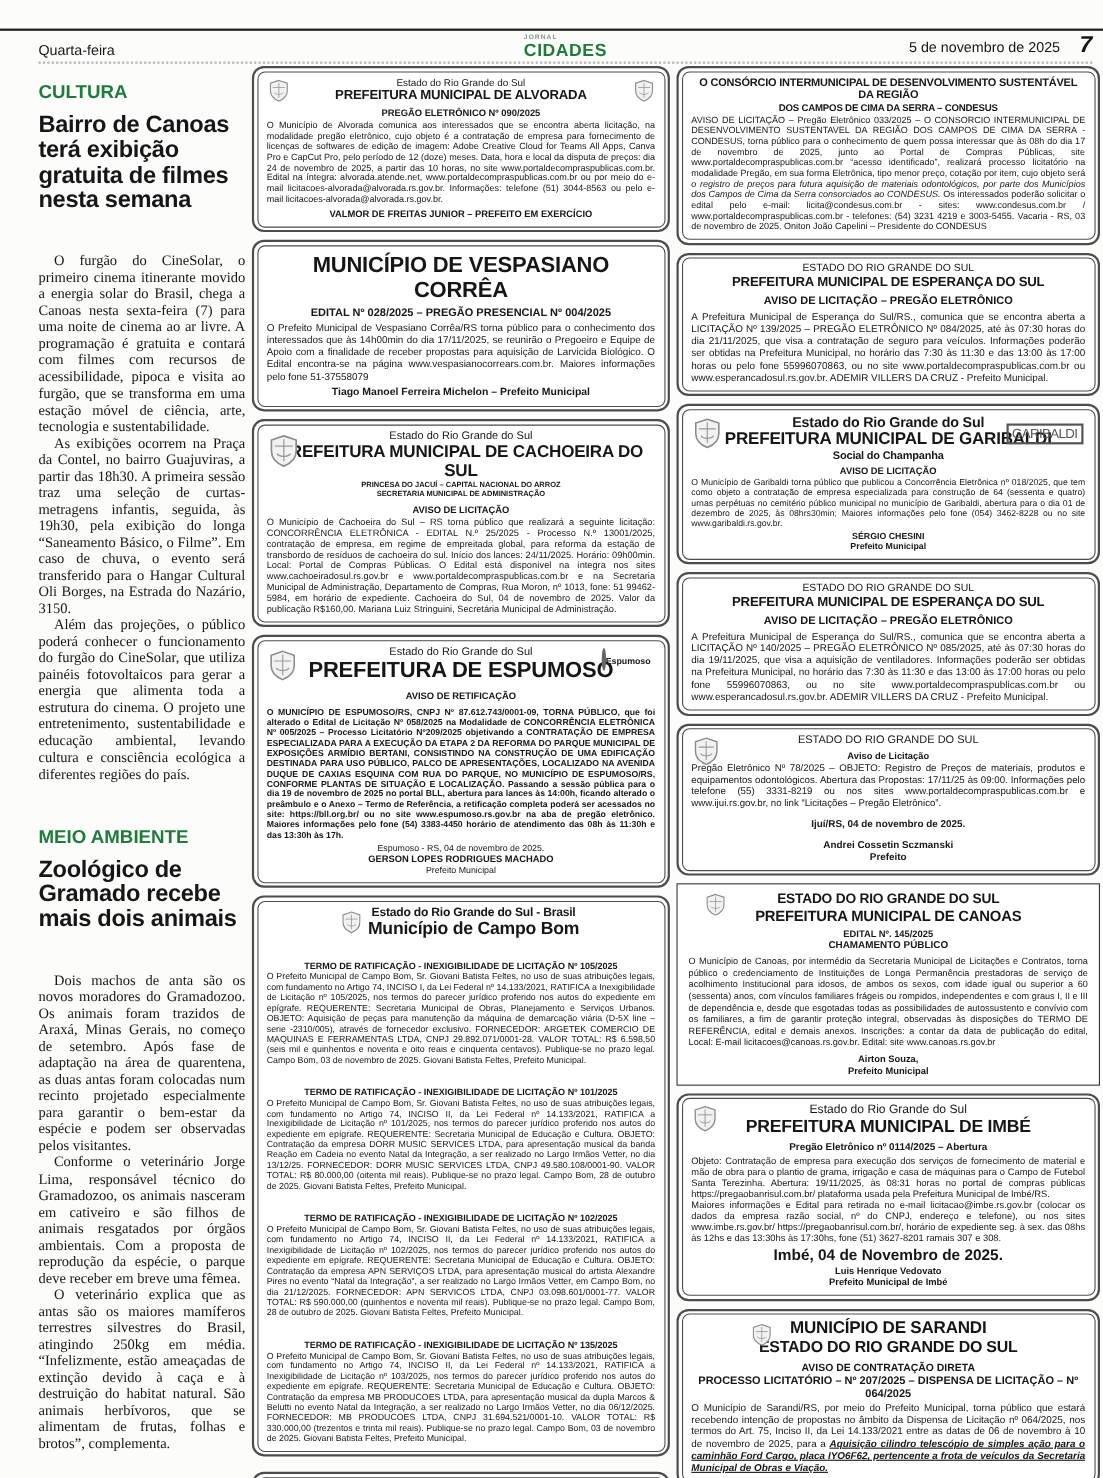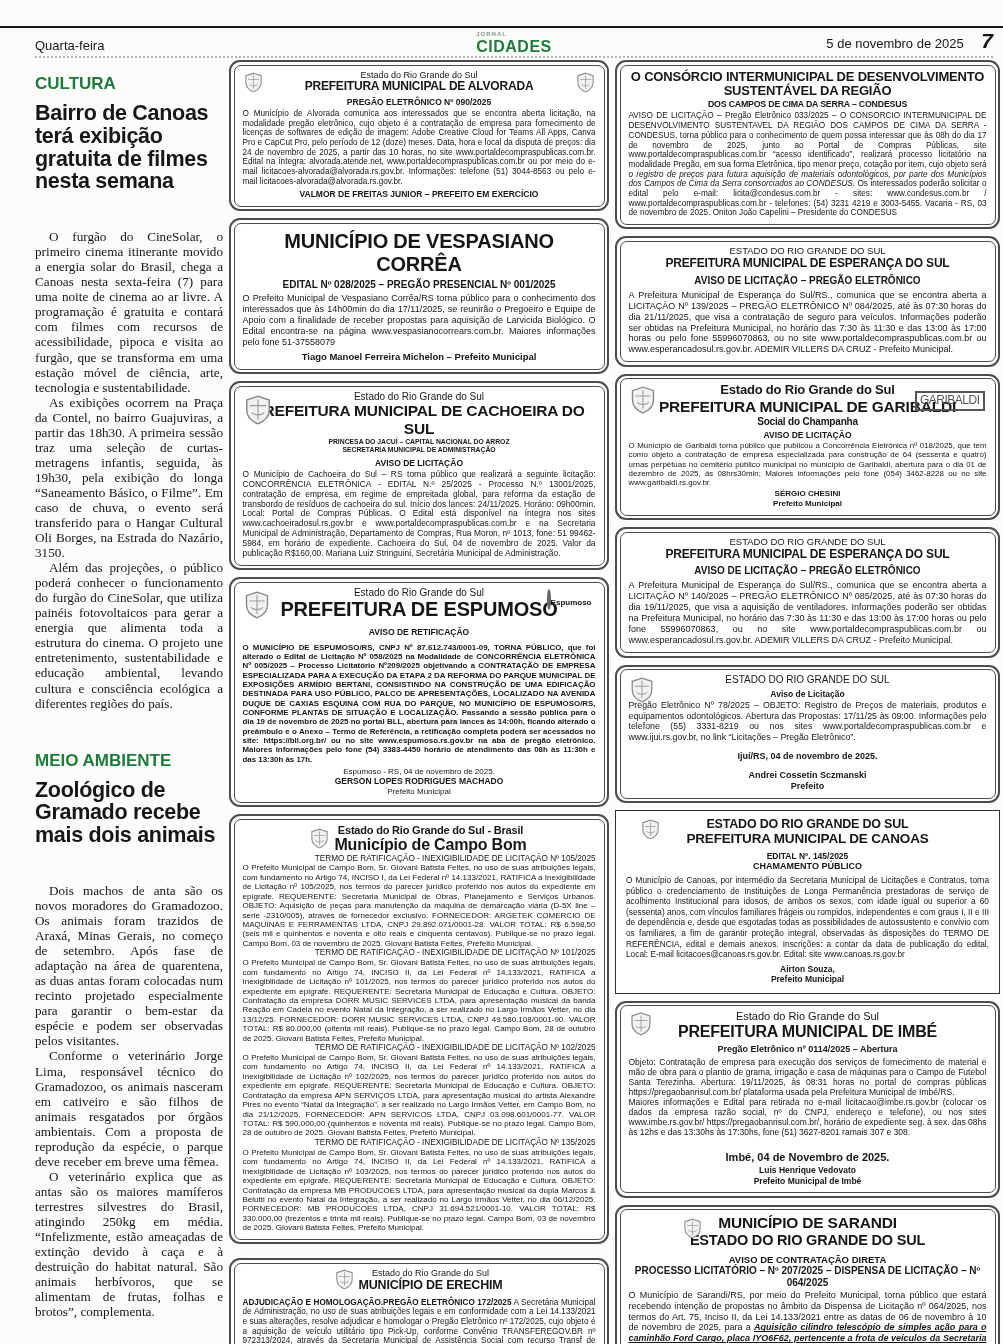--- a/index.html
+++ b/index.html
@@ -43,21 +43,21 @@
   .inlinehead .crest{position:static;}
   .t-sm{font-size:12px;} .t-md{font-size:15.5px;} .t-lg{font-size:20px;} .t-x{font-size:19px;}
   .caps-sub{font-size:6.8px;font-weight:bold;line-height:1.25;}
   .esp-logo{position:absolute;right:4px;top:4px;text-align:center;}
   .esp-circle{width:15px;height:15px;border:2px solid #666;border-radius:50%;margin:0 auto 1px;}
   .esp-name{font-size:8px;font-weight:bold;}
   .gar-logo{position:absolute;right:2px;top:8px;display:flex;align-items:center;gap:2px;}
   .gar-text{font-size:12px;font-weight:400;color:#555;border:2px solid #555;padding:1px 3px;letter-spacing:-.5px;}
   .bold{font-weight:bold;} .ital{font-style:italic;}
   .emph{font-weight:bold;font-style:italic;text-decoration:underline;}
-  .cb-h{font-weight:normal;text-align:right;font-size:8.2px;margin-top:0;line-height:1.2;}
+  .cb-h{font-weight:bold;text-align:center;font-size:8.2px;margin-top:20px;line-height:1.2;}
   .er-p{margin:0 0 8px;}
   .body9{font-size:9px;line-height:1.22;}
   .body88{font-size:8.8px;line-height:1.22;}
   .espu .n-body{font-weight:bold;font-size:7.9px;}
   .srd .n-body{font-size:9px;line-height:1.2;}
 </style>
 </head>
 <body>
 
 <div class="sheet">
@@ -115,21 +115,21 @@
           <p class="n-body">O Município de Alvorada comunica aos interessados que se encontra aberta licitação, na modalidade pregão eletrônico, cujo objeto é a contratação de empresa para fornecimento de licenças de softwares de edição de imagem: Adobe Creative Cloud for Teams All Apps, Canva Pro e CapCut Pro, pelo período de 12 (doze) meses. Data, hora e local da disputa de preços: dia 24 de novembro de 2025, a partir das 10 horas, no site www.portaldecompraspublicas.com.br. Edital na íntegra: alvorada.atende.net, www.portaldecompraspublicas.com.br ou por meio do e-mail licitacoes-alvorada@alvorada.rs.gov.br. Informações: telefone (51) 3044-8563 ou pelo e-mail licitacoes-alvorada@alvorada.rs.gov.br.</p>
           <div class="n-sig">VALMOR DE FREITAS JUNIOR – PREFEITO EM EXERCÍCIO</div>
         </div>
       </div>
 
       <div class="nt">
         <div class="nt-in">
           <div class="n-head" style="margin-top:2px;">
             <div class="n-title t-lg">MUNICÍPIO DE VESPASIANO CORRÊA</div>
           </div>
-          <div class="n-sub" style="font-size:10px;">EDITAL Nº 028/2025 – PREGÃO PRESENCIAL Nº 001/2025</div>
+          <div class="n-sub" style="font-size:10px;">EDITAL Nº 028/2025 – PREGÃO PRESENCIAL Nº 004/2025</div>
           <p class="n-body body9">O Prefeito Municipal de Vespasiano Corrêa/RS torna público para o conhecimento dos interessados que às 14h00min do dia 17/11/2025, se reunirão o Pregoeiro e Equipe de Apoio com a finalidade de receber propostas para aquisição de Larvicida Biológico. O Edital encontra-se na página www.vespasianocorrears.com.br. Maiores informações pelo fone 51-37558079</p>
           <div class="n-sig" style="font-size:9.5px;">Tiago Manoel Ferreira Michelon – Prefeito Municipal</div>
         </div>
       </div>
 
       <div class="nt">
         <div class="nt-in">
           <div class="n-head">
             <span class="crest crest-l" style="top:4px;">
                 <svg class="crest-svg" style="width:26px;height:30px;" viewBox="0 0 20 24">
@@ -214,21 +214,21 @@
 
         </div>
       </div>
     </div>
 
     <div class="col-right">
 
       <div class="nt">
         <div class="nt-in">
           <div class="n-head">
-            <div class="n-title" style="font-size:13px;">O CONSÓRCIO INTERMUNICIPAL DE DESENVOLVIMENTO SUSTENTÁVEL DA REGIÃO</div>
+            <div class="n-title" style="font-size:10px;">O CONSÓRCIO INTERMUNICIPAL DE DESENVOLVIMENTO SUSTENTÁVEL DA REGIÃO</div>
             <div class="n-title" style="font-size:8.8px;">DOS CAMPOS DE CIMA DA SERRA – CONDESUS</div>
           </div>
           <p class="n-body" style="margin-top:2px;"><span>AVISO DE LICITAÇÃO – Pregão Eletrônico 033/2025 – O CONSORCIO INTERMUNICIPAL DE DESENVOLVIMENTO SUSTENTAVEL DA REGIÃO DOS CAMPOS DE CIMA DA SERRA - CONDESUS, torna público para o conhecimento de quem possa interessar que às 08h do dia 17 de novembro de 2025, junto ao Portal de Compras Públicas, site www.portaldecompraspublicas.com.br “acesso identificado”, realizará processo licitatório na modalidade Pregão, em sua forma Eletrônica, tipo menor preço, cotação por item, cujo objeto será </span><span class="ital">o registro de preços para futura aquisição de materiais odontológicos, por parte dos Municípios dos Campos de Cima da Serra consorciados ao CONDESUS.</span><span> Os interessados poderão solicitar o edital pelo e-mail: licita@condesus.com.br - sites: www.condesus.com.br / www.portaldecompraspublicas.com.br - telefones: (54) 3231 4219 e 3003-5455. Vacaria - RS, 03 de novembro de 2025. Oniton João Capelini – Presidente do CONDESUS</span></p>
         </div>
       </div>
 
       <div class="nt">
         <div class="nt-in">
           <div class="n-head">
             <div class="n-state" style="font-size:9.5px;">ESTADO DO RIO GRANDE DO SUL</div>
@@ -320,21 +320,21 @@
                   <path d="M10 1L19 4v8c0 6-4 9-9 11-5-2-9-5-9-11V4z" fill="#f2f2f2" stroke="#8a8a8a" stroke-width="1.2"></path>
                   <path d="M3.5 8.5h13M10 3.5v16M5 14c2 2.5 8 2.5 10 0" stroke="#9a9a9a" stroke-width=".9" fill="none"></path>
                 </svg>
               </span>
             <div class="n-state" style="font-size:11px;">Estado do Rio Grande do Sul</div>
             <div class="n-title" style="font-size:16px;">PREFEITURA MUNICIPAL DE IMBÉ</div>
           </div>
           <div class="n-sub" style="font-size:9px;margin:3px 0 2px;">Pregão Eletrônico nº 0114/2025 – Abertura</div>
           <p class="n-body" style="font-size:8.5px;">Objeto: Contratação de empresa para execução dos serviços de fornecimento de material e mão de obra para o plantio de grama, irrigação e casa de máquinas para o Campo de Futebol Santa Terezinha. Abertura: 19/11/2025, às 08:31 horas no portal de compras públicas https://pregaobanrisul.com.br/ plataforma usada pela Prefeitura Municipal de Imbé/RS.</p>
           <p class="n-body" style="font-size:8.5px;">Maiores informações e Edital para retirada no e-mail licitacao@imbe.rs.gov.br (colocar os dados da empresa razão social, nº do CNPJ, endereço e telefone), ou nos sites www.imbe.rs.gov.br/ https://pregaobanrisul.com.br/, horário de expediente seg. à sex. das 08hs às 12hs e das 13:30hs às 17:30hs, fone (51) 3627-8201 ramais 307 e 308.</p>
-          <div class="n-sig" style="font-size:11px;margin-top:14px;line-height:1.25;">Imbé, 04 de Novembro de 2025.</div>
+          <div class="n-sig" style="font-size:14px;margin-top:2px;line-height:1.25;">Imbé, 04 de Novembro de 2025.</div>
           <div class="n-sig" style="font-size:8.5px;margin-top:0;line-height:1.25;">Luis Henrique Vedovato</div>
           <div class="n-sig" style="font-size:8.5px;margin-top:0;line-height:1.25;">Prefeito Municipal de Imbé</div>
         </div>
       </div>
 
       <div class="nt srd">
         <div class="nt-in">
           <div class="n-head">
             <span class="crest crest-l" style="left:55px;top:4px;">
                 <svg class="crest-svg" viewBox="0 0 20 24">

